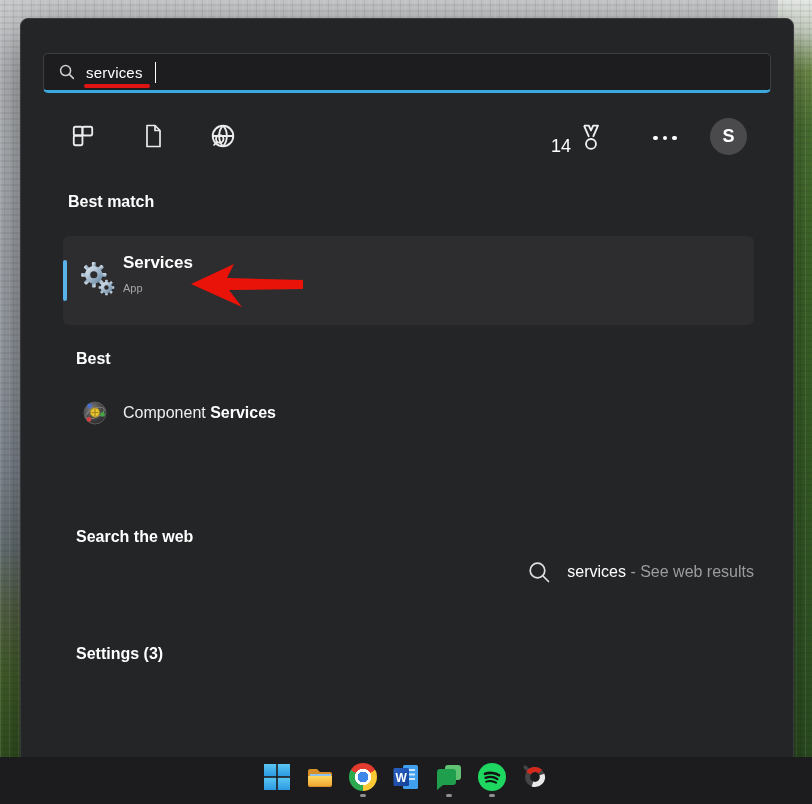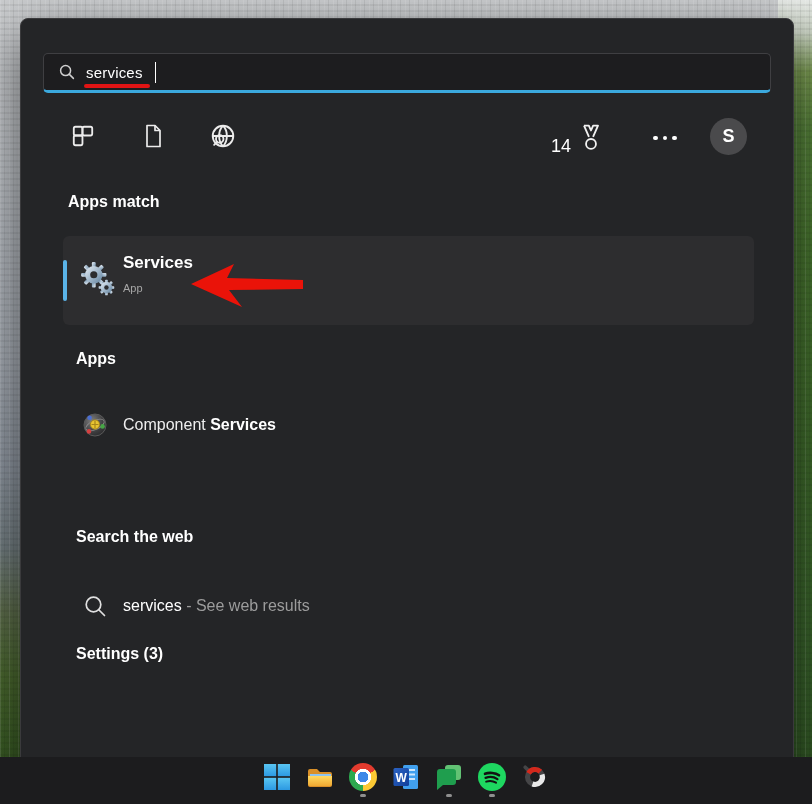--- a/index.html
+++ b/index.html
@@ -127,21 +127,21 @@
     </div>
     <div class="more-btn">
       <i></i>
         <i></i>
         <i></i>
     </div>
     <div class="avatar">
       <span>S</span>
     </div>
 
-    <div class="section-heading" style="left:47px; top:174px;">Apps match</div>
+    <div class="section-heading" style="left:47px; top:174px;">Best match</div>
 
     <div class="best-card">
       <span class="accent-bar" style="background:#5ab3e8"></span>
       <svg class="best-icon" width="38" height="38" viewBox="0 0 36 36">
         <defs>
           <linearGradient id="gearG" x1="0" y1="0" x2="1" y2="1">
             <stop offset="0" stop-color="#e8eff6"></stop>
               <stop offset=".55" stop-color="#9db4c8"></stop>
               <stop offset="1" stop-color="#60809c"></stop>
           </linearGradient>
@@ -174,23 +174,23 @@
         </g>
       </svg>
       <div class="best-title">Services</div>
       <div class="best-sub">App</div>
     </div>
 
     <svg class="annot-arrow" width="114" height="45" viewBox="0 0 114 45">
       <polygon points="0,21 43,1 36,15 112,17 112,26 38,27 51,44" fill="#ea1309"></polygon>
     </svg>
 
-    <div class="section-heading" style="left:55px; top:331px;">Apps</div>
-
-    <div class="result-row" style="top:384px;">
+    <div class="section-heading" style="left:55px; top:331px;">Best</div>
+
+    <div class="result-row" style="top:372px;">
       <svg width="28" height="28" viewBox="0 0 28 28">
         <defs>
           <radialGradient id="csG" cx=".35" cy=".3" r=".9">
             <stop offset="0" stop-color="#7d7d7d"></stop>
               <stop offset=".6" stop-color="#3c3c3e"></stop>
               <stop offset="1" stop-color="#212123"></stop>
           </radialGradient>
         </defs>
         <circle cx="14" cy="14" r="11" fill="url(#csG)" stroke="#5a5a5a" stroke-width="1"></circle>
         <ellipse cx="14" cy="14" rx="10" ry="4.5" fill="none" stroke="#8a8a8a" stroke-width=".9" transform="rotate(-25 14 14)"></ellipse>
@@ -199,21 +199,21 @@
         <circle cx="8.6" cy="6.8" r="2.3" fill="#4a6fd4"></circle>
         <circle cx="8" cy="20.4" r="2.3" fill="#d64040"></circle>
         <circle cx="21.6" cy="15.4" r="2.3" fill="#46a546"></circle>
       </svg>
       <span class="row-label"><span>Component </span><b>Services</b></span>
     </div>
 
 
     <div class="section-heading" style="left:55px; top:509px;">Search the web</div>
 
-    <div class="result-row web-row" style="top:566px; height:42px;">
+    <div class="result-row web-row" style="top:532px; height:42px;justify-content:flex-end;">
       <svg width="23" height="23" viewBox="0 0 23 23">
         <circle cx="9.5" cy="9.5" r="7.3" fill="none" stroke="#e0e0e0" stroke-width="1.7"></circle>
         <line x1="15" y1="15" x2="20.5" y2="20.5" stroke="#e0e0e0" stroke-width="1.7" stroke-linecap="round"></line>
       </svg>
       <span class="row-label"><span style="color:#fff">services</span><span class="web-hint"> - See web results</span></span>
     </div>
 
     <div class="section-heading" style="left:55px; top:626px;text-align:right;">Settings (3)</div>
 
   </div>

